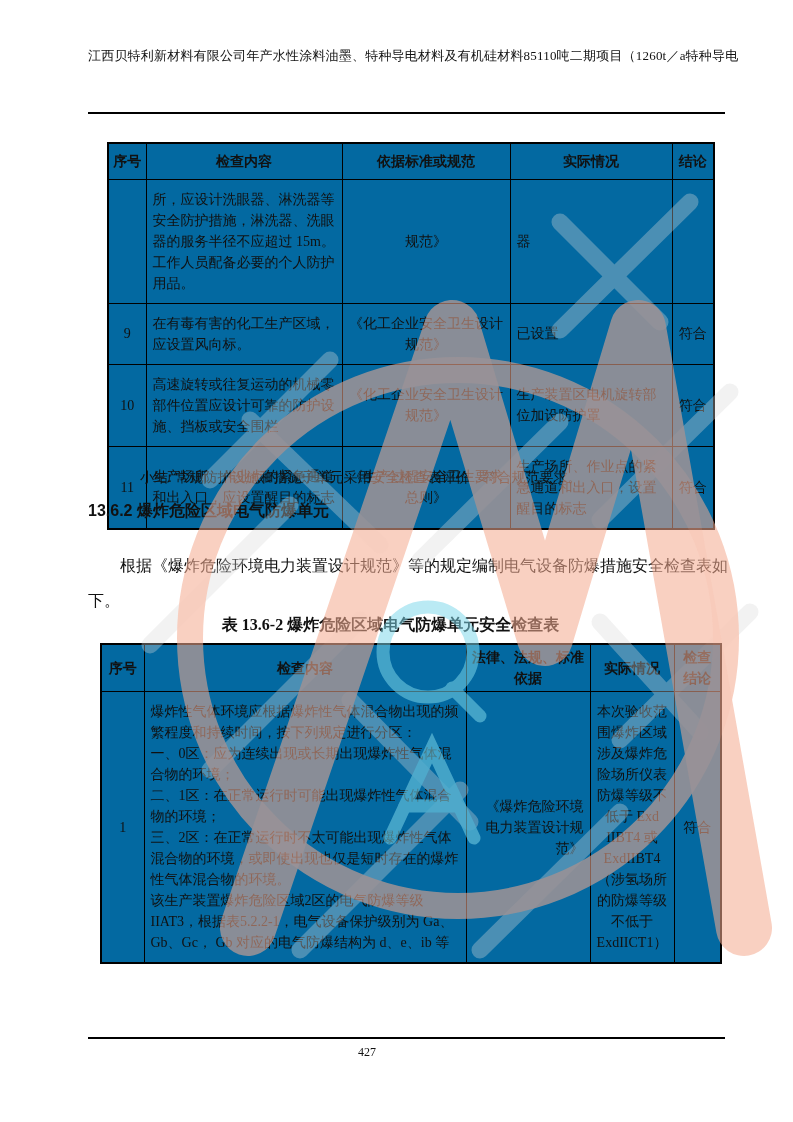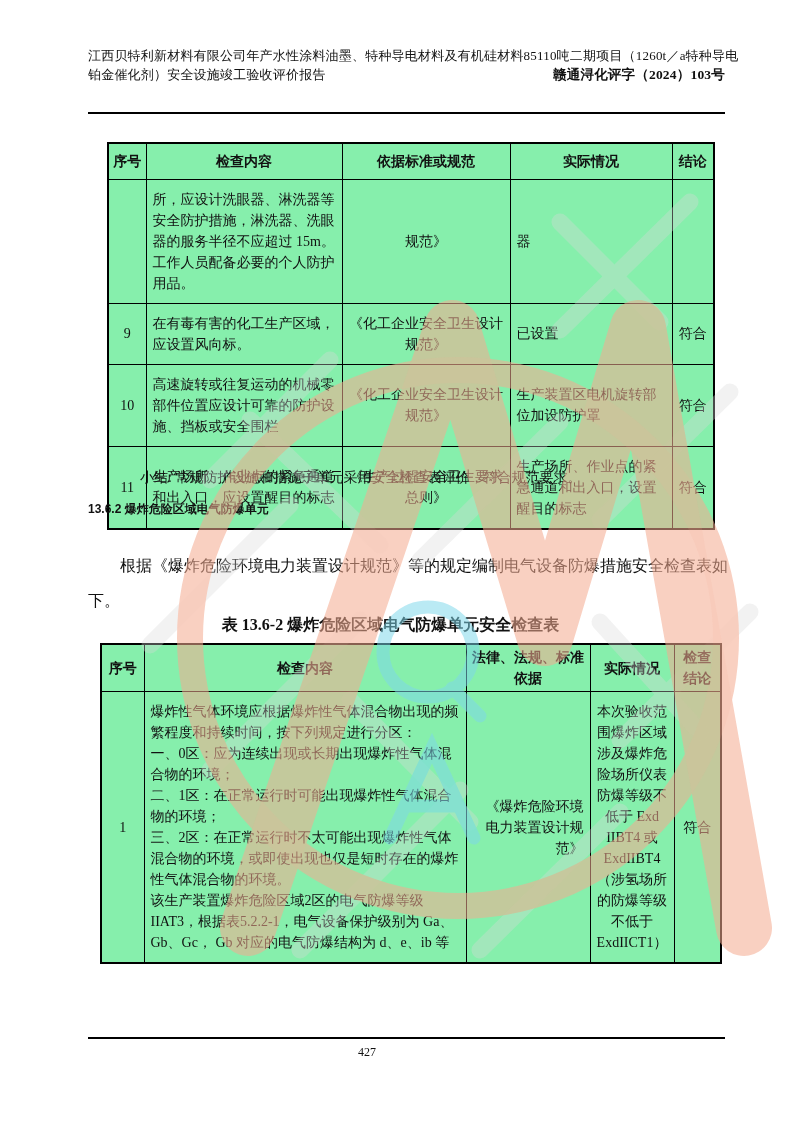--- a/index.html
+++ b/index.html
@@ -18,21 +18,21 @@
     text-align:justify;
   }
   .doc-header .hline{white-space:nowrap;}
   .hdr-row3{display:flex;justify-content:space-between;align-items:baseline;}
   .hdr-right{font-weight:bold;font-size:13.5px;}
   .hdr-rule{
     position:absolute;left:88px;top:112px;width:637px;height:2px;background:#000;
   }
   
   table{border-collapse:collapse;table-layout:fixed;}
-  .grid{position:absolute;background:#86efac;}
+  .grid{position:absolute;background:#0369a1;}
   .grid td,.grid th{
     border:1px solid #000;
     font-weight:normal;
     padding:9px 6px;
     vertical-align:middle;
     overflow:hidden;
     font-size:14px;line-height:21px;
   }
   .grid th{font-weight:bold;text-align:center;padding:2px 2px;}
   .grid{border:2px solid #000;}
@@ -43,21 +43,21 @@
   .t2-content{font-size:13.5px;line-height:21.5px;}
   .t2-actual{font-size:13.5px;line-height:19.5px;text-align:center;padding:3px 2px;}
   .t2-basis{font-size:14px;line-height:22px;text-align:right;padding:3px 5px;}
   
   .summary-line{
     position:absolute;left:88px;top:467px;width:648px;
     font-size:14px;line-height:22px;text-indent:52px;white-space:nowrap;
   }
   .section-heading{
     position:absolute;left:88px;top:501px;width:637px;
-    font-size:12px;font-weight:bold;
+    font-size:16px;font-weight:bold;
     font-family:"Liberation Sans","DejaVu Sans",sans-serif;
   }
   .body-paragraph{
     position:absolute;left:88px;top:548px;width:640px;
     font-size:16px;line-height:35px;text-indent:32px;text-align:justify;
   }
   .table-caption{
     position:absolute;left:72px;top:615px;width:637px;
     text-align:center;font-size:16px;font-weight:bold;
   }
@@ -70,24 +70,20 @@
     pointer-events:none;z-index:5;opacity:.62;
   }
 </style>
 </head>
 <body>
 
 <div class="page">
 
   <div class="doc-header">
     <div class="hline">江西贝特利新材料有限公司年产水性涂料油墨、特种导电材料及有机硅材料85110吨二期项目（1260t／a特种导电</div>
-    <div class="hdr-row3">
-      <span>铂金催化剂）安全设施竣工验收评价报告</span>
-      <span class="hdr-right">赣通浔化评字（2024）103号</span>
-    </div>
   </div>
   <div class="hdr-rule"></div>
 
   <table class="grid" style="left:107px;top:142px;width:606px;">
     <colgroup>
         <col style="width:38px">
         <col style="width:196px">
         <col style="width:168px">
         <col style="width:162px">
         <col style="width:42px">

